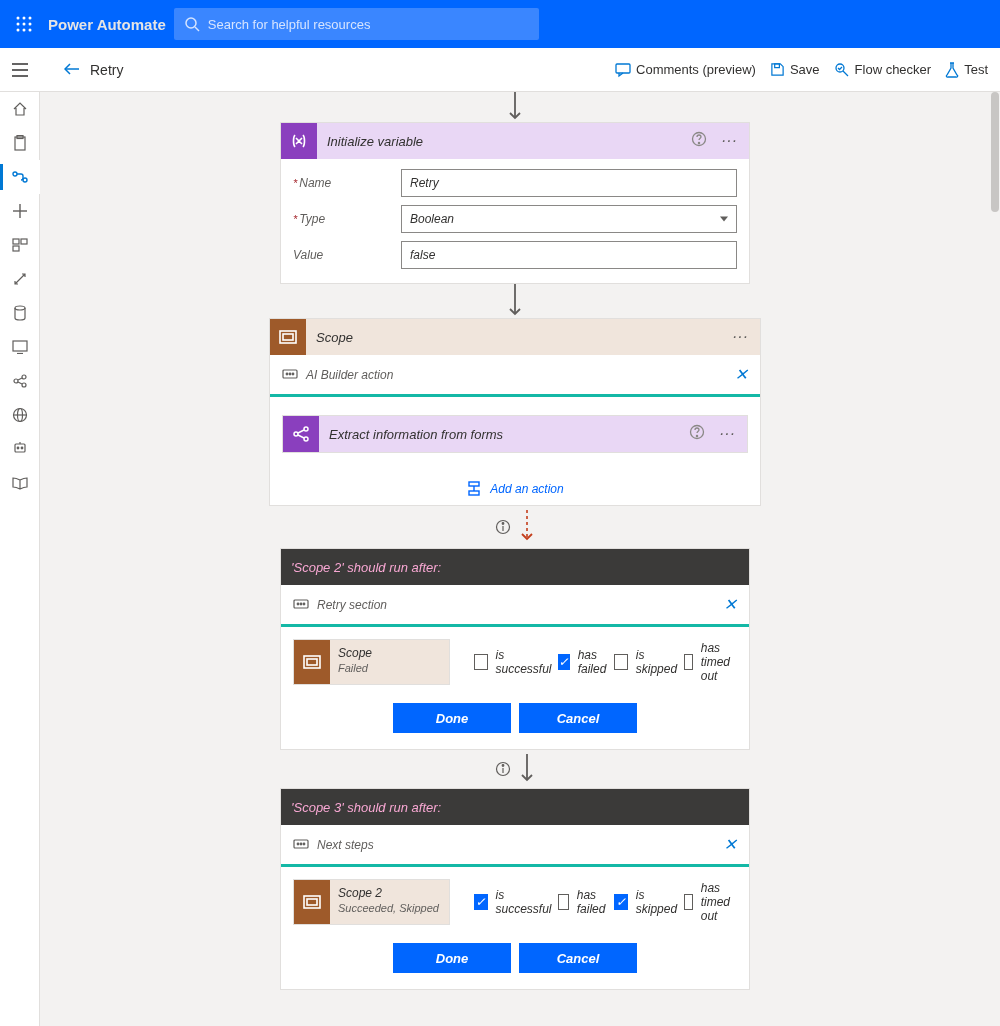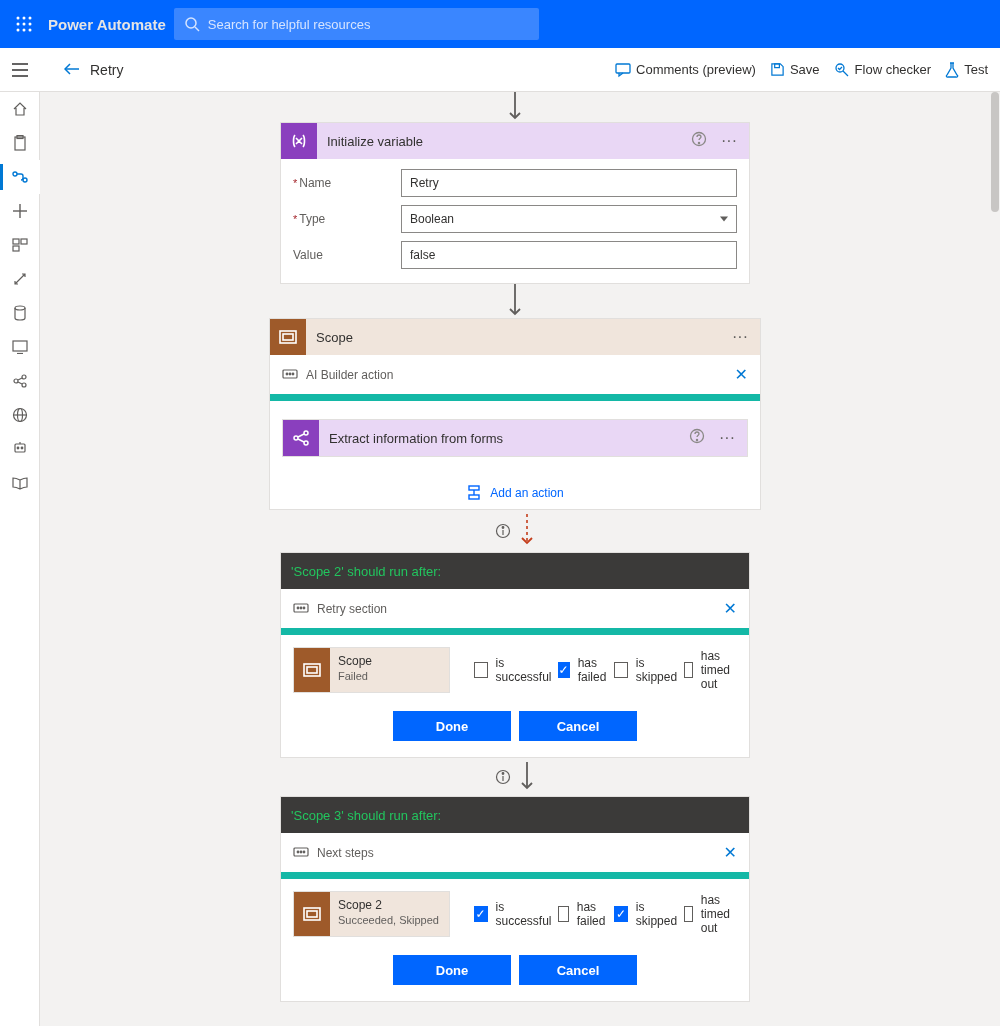--- a/index.html
+++ b/index.html
@@ -30,44 +30,44 @@
 .railitem.active { background: #fff; }
 .railitem.active::before { content:""; position:absolute; left:0; top:4px; bottom:4px; width:3px; background:#0078d4; }
 
 
 .canvas { position: absolute; left: 40px; right: 10px; top: 92px; bottom: 0; overflow: auto; }
 .flow { width: 520px; margin: 0 auto; padding-top: 0; }
 
 .arrowdown { display:flex; justify-content:center; padding: 0; }
 .arrowdown svg { color: #605e5c; }
 
-.card { border: 1px solid #e1dfdd; background: #fff; }
+.card { border: 1px solid #e1dfdd; background: #fff; font-style: italic; }
 .cardhead { height: 36px; display:flex; align-items:center; padding-right: 8px; gap: 10px; position: relative; }
 .cardicon { width: 36px; height: 36px; display:flex; align-items:center; justify-content:center; color:#fff; flex-shrink:0; }
 .cardtitle { font-size: 13px; color: #323130; }
 .headspacer { flex: 1; }
 .infoico { color: #8a8886; }
 .dots { color: #605e5c; padding: 0 4px; }
 
 .purplehead { background: #e9d7f5; }
 .purpleicon { background: #8a3fbe; }
 .beigehead { background: #f0e5dc; }
 .brownicon { background: #9e5a2a; }
 .darkhead { background: #3b3a39; color: #fff; }
-.darkhead .cardtitle { color: #22c55e; font-size: 13px; text-align: center; }
+.darkhead .cardtitle { color: #f9a8d4; font-size: 13px; text-align: center; }
 
 .cardbody { padding: 10px 12px 14px 12px; }
 .formrow { display:flex; align-items:center; margin-bottom: 8px; gap: 12px; }
 .formrow:last-child { margin-bottom: 0; }
 .req { color: #a4262c; font-size: 11px; margin-right:2px; }
 .flabel { width: 96px; font-size: 12px; color: #605e5c; }
 .finput { flex:1; height: 28px; border: 1px solid #8a8886; padding: 0 8px; font-size: 12px; display:flex; align-items:center; color:#323130; position:relative; }
 .fselect::after { content:""; position:absolute; right:8px; top:50%; transform: translateY(-50%); width:0; height:0; border-left:4px solid transparent; border-right:4px solid transparent; border-top:5px solid #605e5c; }
 
-.sectionbar { display:flex; align-items:center; gap:8px; padding: 10px 12px; font-size: 12px; color:#605e5c; border-bottom: 7px solid #14b8a6; }
+.sectionbar { display:flex; align-items:center; gap:8px; padding: 10px 12px; font-size: 12px; color:#605e5c; border-bottom: 3px solid #14b8a6; }
 .sectionbar .closex { margin-left:auto; color:#0078d4; font-size:16px; cursor:pointer; }
 
 .innercard { margin: 18px 12px 0 12px; }
 .innercard .cardhead { }
 
 .addaction { display:flex; align-items:center; justify-content:center; gap:8px; color:#0066ff; font-size:12px; padding: 28px 0 8px; cursor:pointer; }
 
 .dashedarrow { display:flex; justify-content:center; align-items:center; gap:8px; padding: 4px 0; }
 
 .runafter-body { padding: 12px 12px 16px; }

